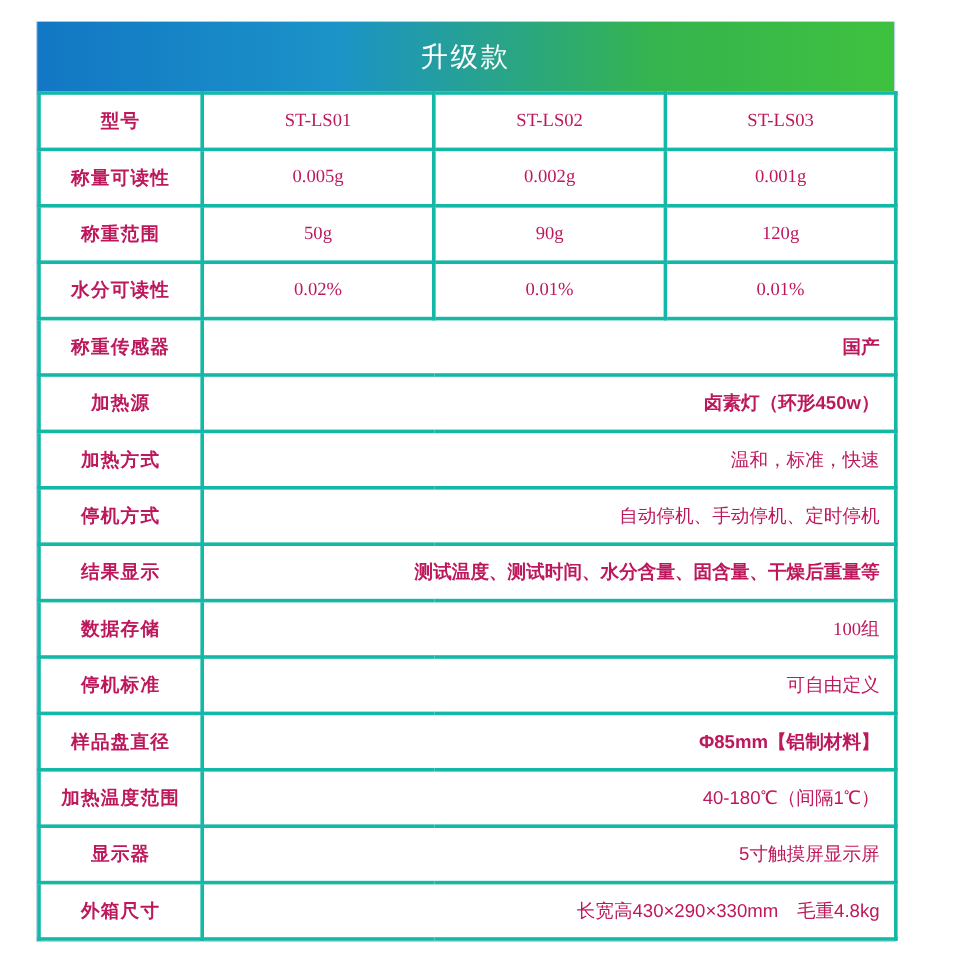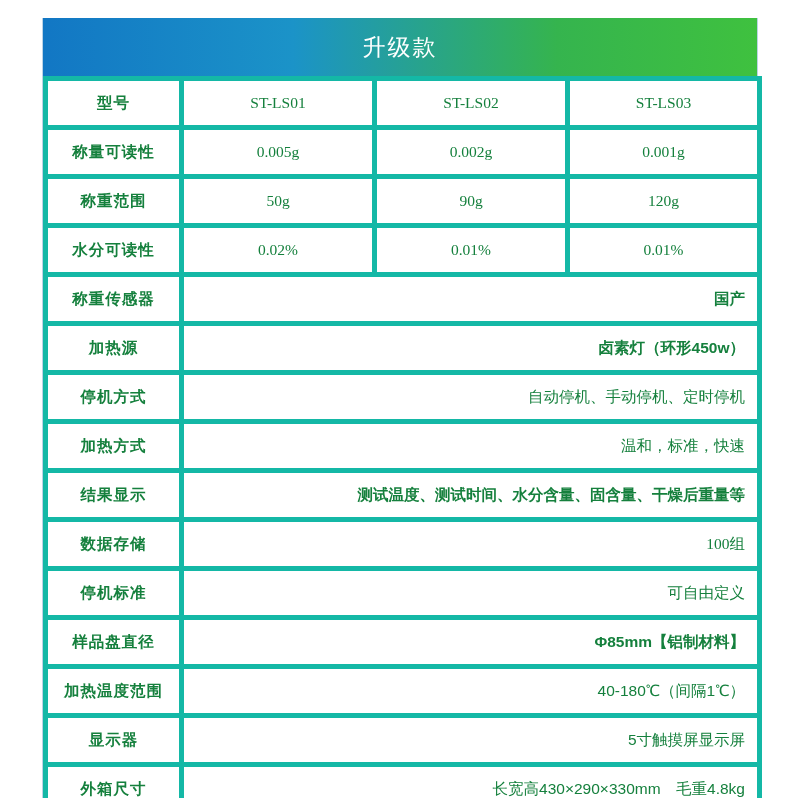--- a/index.html
+++ b/index.html
@@ -11,21 +11,21 @@
     height: 798px;
     background: #ffffff;
     font-family: "Liberation Sans", sans-serif;
     color: #1a1a1a;
   }
   #page {
     position: relative;
     width: 800px;
     height: 798px;
     box-sizing: border-box;
-    padding: 18px 42px 18px 42px;
+    padding: 18px 42px 18px 30px;
     background: #ffffff;
   }
   .spec-card {
     width: 716px;
     border: 1px solid #bcd3e6;
     border-top: none;
     box-sizing: border-box;
     background: #ffffff;
   }
   .header-band {
@@ -40,26 +40,26 @@
     font-size: 23px;
     letter-spacing: 2px;
     font-weight: 500;
   }
   table.spec {
     border-collapse: collapse;
     width: 100%;
     table-layout: fixed;
   }
   table.spec td {
-    border: 5px solid #14b8a6;
+    border: 3px solid #14b8a6;
     height: 38px;
     padding: 3px 12px;
     font-size: 15.5px;
     vertical-align: middle;
-    color: #15803d;
+    color: #be185d;
   }
   td.label {
     width: 136px;
     text-align: center;
     font-weight: bold;
     letter-spacing: 1px;
     color: #000000;
     font-size: 16px;
   }
   td.v-center {
@@ -128,26 +128,26 @@
 
         <tr>
           <td class="label">称重传感器</td>
           <td class="value blue" colspan="3">国产</td>
         </tr>
         <tr>
           <td class="label">加热源</td>
           <td class="value blue" colspan="3">卤素灯（环形450w）</td>
         </tr>
         <tr>
+          <td class="label">加热方式</td>
+          <td class="value" colspan="3">温和，标准，快速</td>
+        </tr>
+        <tr>
           <td class="label">停机方式</td>
           <td class="value" colspan="3">自动停机、手动停机、定时停机</td>
-        </tr>
-        <tr>
-          <td class="label">加热方式</td>
-          <td class="value" colspan="3">温和，标准，快速</td>
         </tr>
         <tr>
           <td class="label">结果显示</td>
           <td class="value blue" colspan="3">测试温度、测试时间、水分含量、固含量、干燥后重量等</td>
         </tr>
         <tr>
           <td class="label">数据存储</td>
           <td class="value serif" colspan="3">100组</td>
         </tr>
         <tr>

